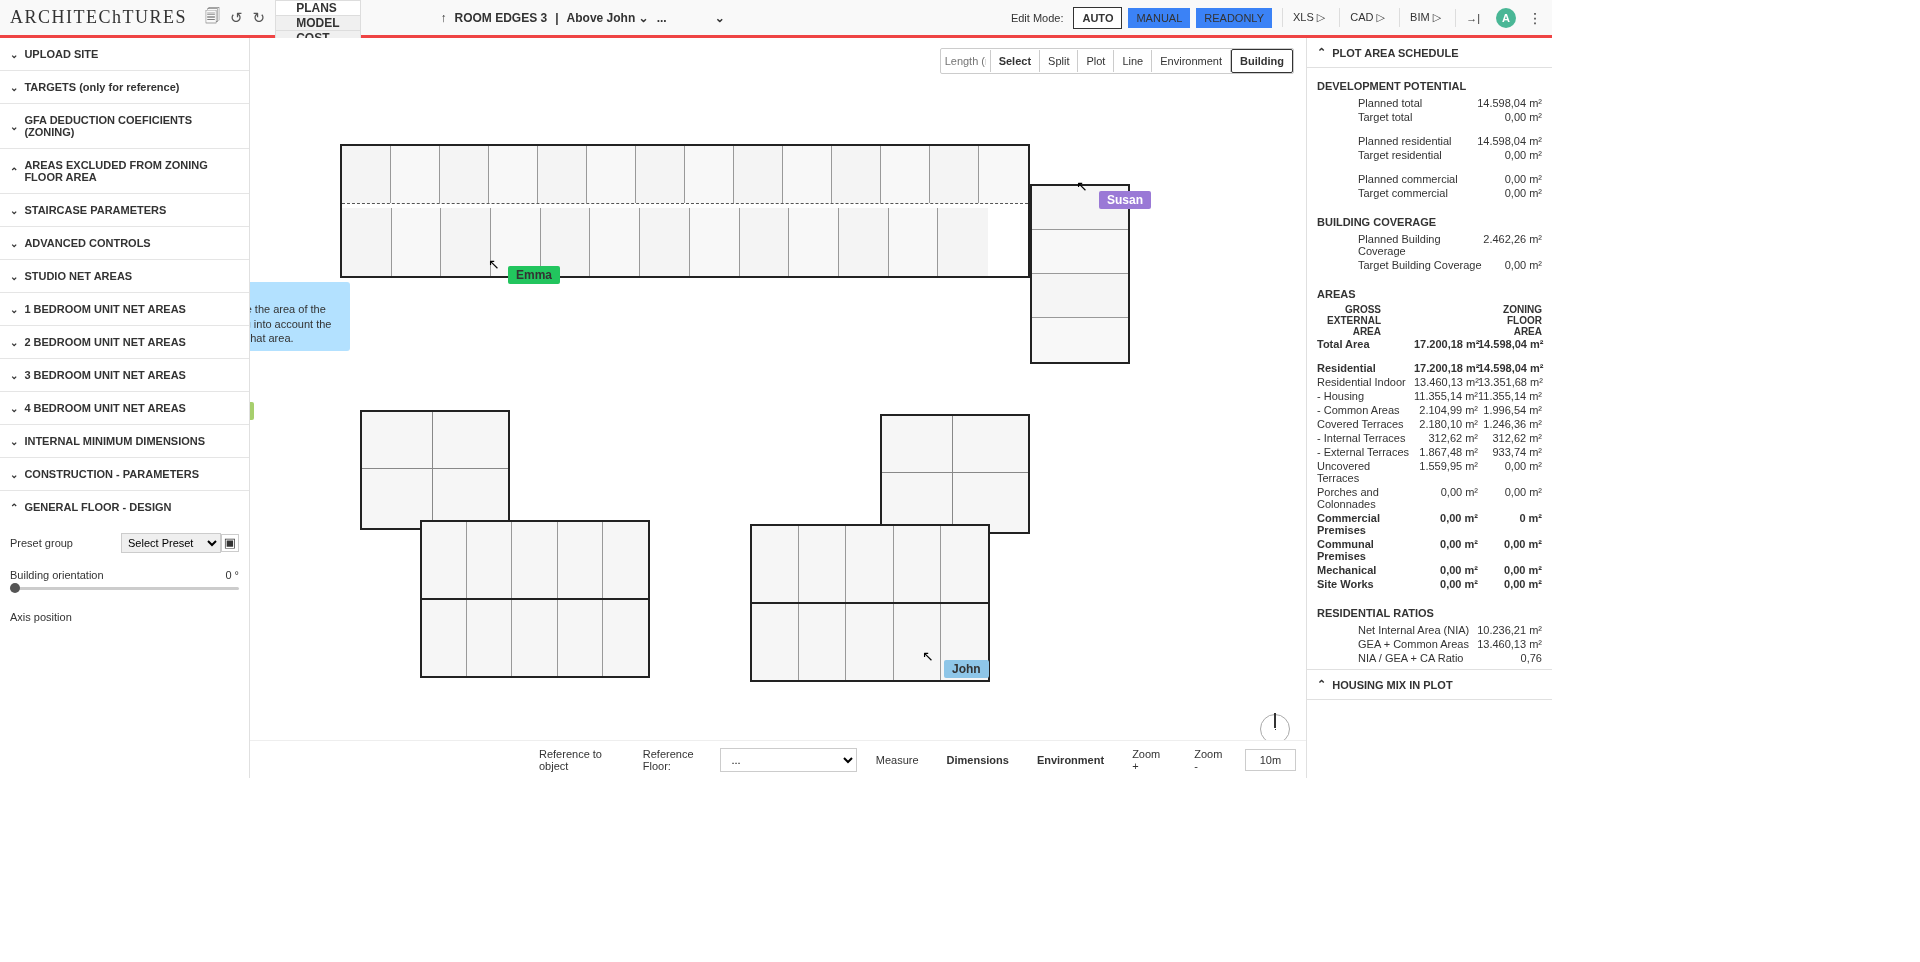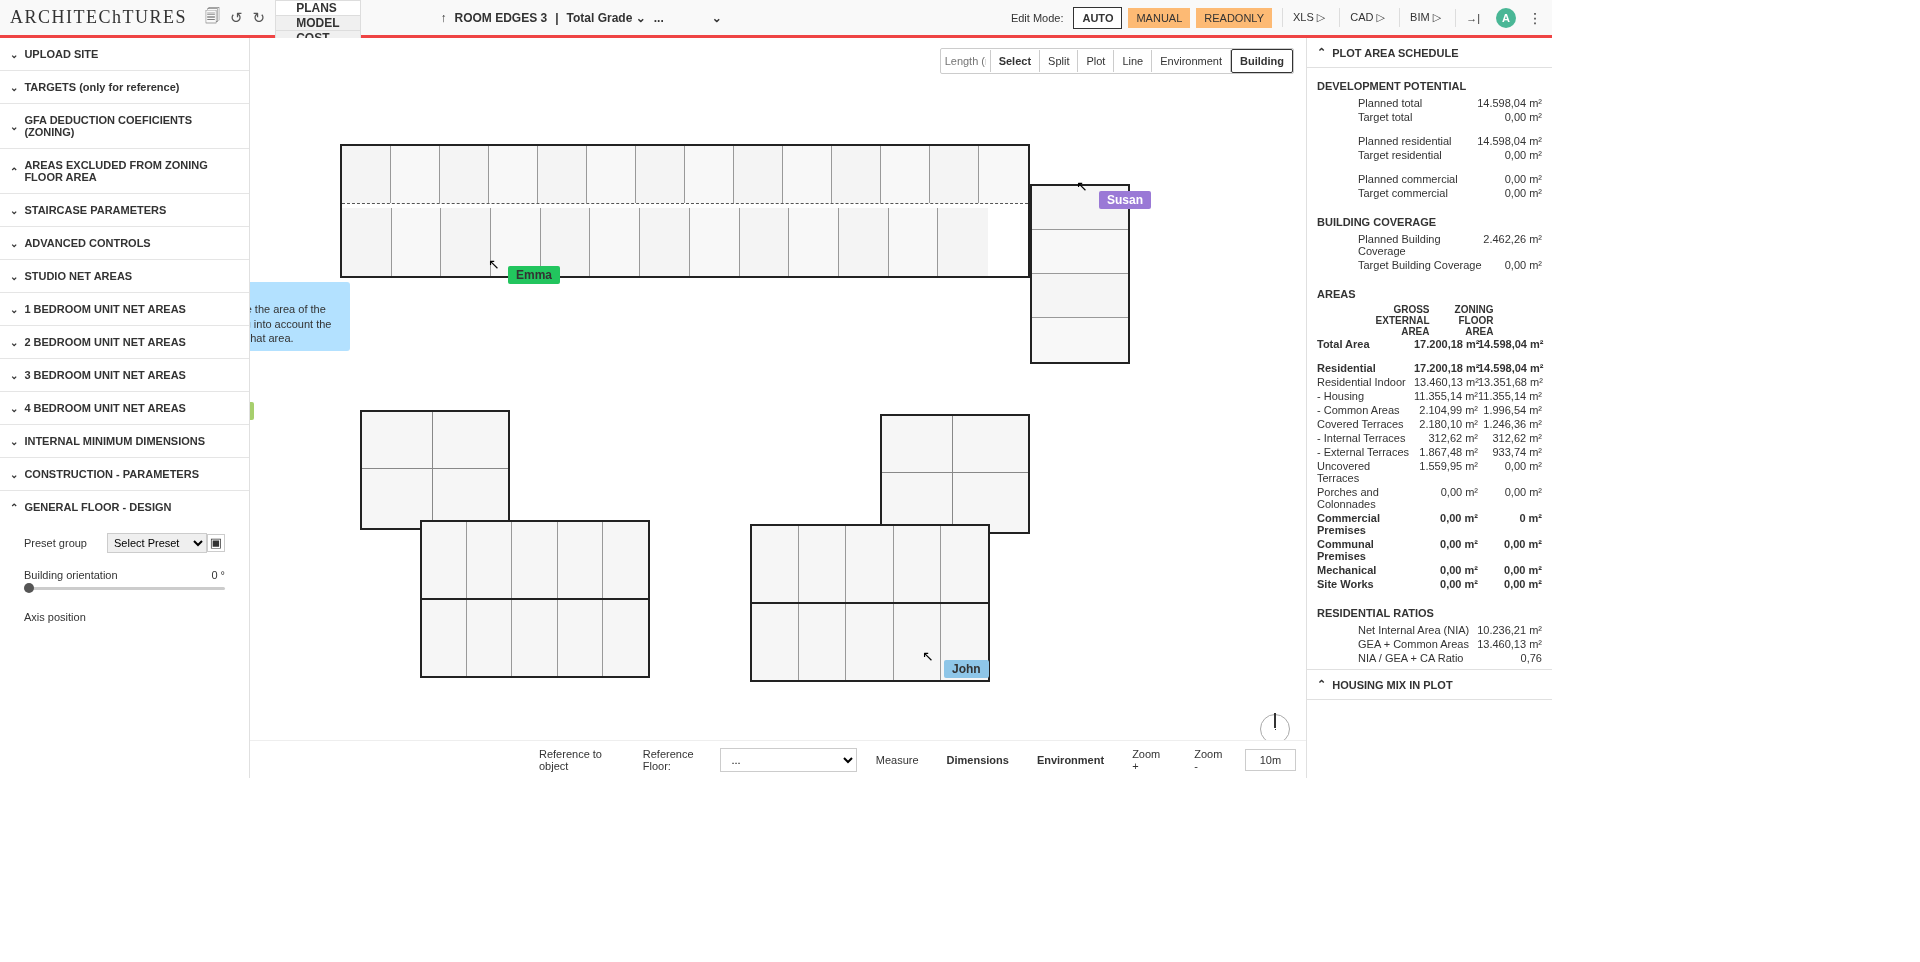--- a/index.html
+++ b/index.html
@@ -9,39 +9,39 @@
 .topbar { height: 38px; display: flex; align-items: center; border-bottom: 3px solid #ef4444; background: #f9f9f9; }
 .logo { font-family: "Times New Roman", serif; letter-spacing: 1.5px; font-size: 18px; padding: 0 10px 0 10px; font-weight: 300; }
 .topbar-icons { display: flex; gap: 10px; align-items: center; margin-left: 8px; }
 .icon-btn { cursor: pointer; font-size: 15px; color: #555; }
 .main-tabs { display: flex; margin-left: 10px; height: 100%; flex-direction: column; }
 .main-tab { padding: 0 20px; display: flex; align-items: center; font-size: 12px; font-weight: 600; border: 1px solid #ddd; border-bottom: none; background: #f0f0f0; cursor: pointer; }
 .main-tab.active { background: #fff; }
 .center-ctrl { margin-left: 80px; display: flex; align-items: center; gap: 8px; font-size: 12px; font-weight: 600; }
 .right-ctrl { margin-left: auto; display: flex; align-items: center; gap: 6px; padding-right: 10px; }
 .edit-mode-label { font-size: 11px; margin-right: 4px; }
-.mode-btn { font-size: 11px; padding: 4px 8px; border: 1px solid #ccc; background: #fdba74; cursor: pointer; }
+.mode-btn { font-size: 11px; padding: 4px 8px; border: 1px solid #ccc; background: #3b82f6; cursor: pointer; }
 .mode-btn.active { background: #fff; border: 1px solid #333; font-weight: 600; }
 .export-btn { font-size: 11px; padding: 3px 4px; cursor: pointer; border-left: 1px solid #ddd; margin-left: 4px; padding-left: 10px;}
 .avatar { width: 20px; height: 20px; border-radius: 50%; background: #4ab796; color: #fff; display: flex; align-items: center; justify-content: center; font-size: 11px; font-weight: 600; margin-left: 6px; }
 .kebab { font-size: 14px; margin-left: 6px; cursor: pointer; }
 
 
 .app-body { display: flex; height: calc(100% - 38px); }
 .sidebar-left { width: 250px; height: 100%; overflow-y: auto; border-right: 1px solid #e0e0e0; background: #fff; position: relative; }
 .sidebar-left::-webkit-scrollbar { width: 8px; }
 .sidebar-left::-webkit-scrollbar-thumb { background: #bbb; }
 .canvas-area { flex: 1; position: relative; background: #fff; overflow: hidden; }
 .sidebar-right { width: 246px; height: 100%; overflow-y: auto; border-left: 1px solid #e0e0e0; background: #fff; }
 
 
 .acc-item { border-bottom: 1px solid #e5e5e5; padding: 10px 10px; font-size: 11px; font-weight: 600; cursor: pointer; display: flex; align-items: center; gap: 6px; }
 .acc-item.expanded { border-bottom: none; }
 .caret { font-size: 10px; }
-.left-sub { padding: 6px 24px; }
+.left-sub { padding: 6px 10px; }
 .left-sub-row { display: flex; justify-content: space-between; align-items: center; font-size: 11px; padding: 4px 0; }
 select.preset { width: 100px; padding: 2px; font-size: 11px; border: 1px solid #ccc; }
 .small-btn { border: 1px solid #ccc; width: 18px; height: 18px; font-size: 13px; text-align: center; line-height: 15px; cursor: pointer; }
 
 
 .comment { position: absolute; background: #b3e1ff; border-radius: 3px; padding: 6px 8px; font-size: 11px; color: #333; max-width: 180px; line-height: 1.3; }
 .comment.orange { background: #f3b592; }
 .user-tag { position: absolute; padding: 2px 8px; border-radius: 2px; font-size: 12px; font-weight: 600; }
 .tag-emma { background: #22c55e; }
 .tag-william { background: #a7cf6d; }
@@ -94,21 +94,21 @@
   </div>
   <div class="main-tabs">
     <div class="main-tab active">PLANS</div>
     <div class="main-tab">MODEL</div>
     <div class="main-tab">COST</div>
   </div>
   <div class="center-ctrl">
     <span>↑</span>
     <span>ROOM EDGES 3</span>
     <span>|</span>
-    <span>Total Grade ⌄</span>
+    <span>Above John ⌄</span>
     <span>...</span>
     <span style="margin-left:40px;">⌄</span>
   </div>
   <div class="right-ctrl">
     <span class="edit-mode-label">Edit Mode:</span>
     <span class="mode-btn active">AUTO</span>
     <span class="mode-btn" style="border:none;">MANUAL</span>
     <span class="mode-btn" style="border:none;">READONLY</span>
     <span class="export-btn">XLS ▷</span>
     <span class="export-btn">CAD ▷</span>
@@ -383,21 +383,21 @@
           <span class="v">2.462,26 m²</span>
         </div>
       <div class="rp-row">
           <span class="label">Target Building Coverage</span>
           <span class="v">0,00 m²</span>
         </div>
     </div>
 
     <div class="rp-section">
       <div class="rp-title">AREAS</div>
-      <div class="two-col-header" style="justify-content:center;">
+      <div class="two-col-header" style="justify-content:space-between;">
         <div style="text-align:right;line-height:1.1;">GROSS EXTERNAL AREA</div>
         <div style="text-align:right;line-height:1.1;">ZONING FLOOR AREA</div>
       </div>
       <div class="rp-row3 bold">
           <span class="label">Total Area</span>
           <span class="c1">17.200,18 m²</span>
           <span class="c2">14.598,04 m²</span>
         </div>
       <div style="height:10px;"></div>
       <div class="rp-row3 bold">

